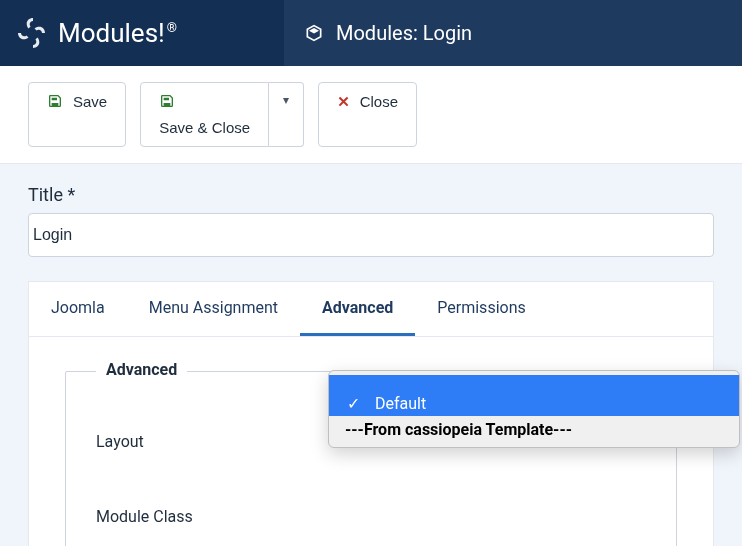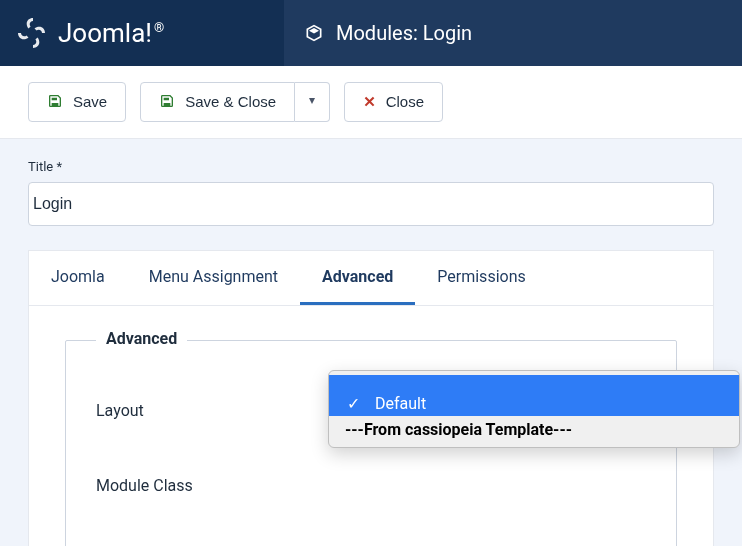--- a/index.html
+++ b/index.html
@@ -51,30 +51,30 @@
     border-radius: 4px;
     padding: 10px 18px;
     font-size: 15px;
     color: #1f2d3d;
     display: inline-flex;
     align-items: flex-start;
     gap: 10px;
     cursor: pointer;
   }
   .btn-group { display: flex; }
-  .btn-group .btn:first-child { border-top-right-radius: 0; border-bottom-right-radius: 0; }
+  .btn-group .btn:first-child { border-top-right-radius: 0; border-bottom-right-radius: 0; flex-direction: column; }
   .btn-group .btn.caret { border-top-left-radius:0; border-bottom-left-radius:0; border-left:0; padding:10px 14px;}
   .icon-save { color: #2f7d32; }
   .icon-close { color: #c0392b; }
   .caret-down { font-size: 12px; color:#4a5568;}
   .content {
     padding: 20px 28px 0 28px;
   }
   .field-label {
-    font-size: 13px;
+    font-size: 18px;
     color: #1f2d3d;
     margin-bottom: 8px;
   }
   .input-text {
     width: 100%;
     border: 1px solid #cdd4df;
     border-radius: 4px;
     padding: 12px 4px;
     font-size: 16px;
     background: #fff;
@@ -171,21 +171,21 @@
   <div class="header-brand">
     <svg width="30" height="30" viewBox="0 0 100 100">
       <g fill="#fff">
         <path d="M50 10c-6 0-11 5-11 11 0 3 1 5 3 7l-7 7c-4-4-6-10-6-16C29 8 38 0 50 0v10z" opacity=".9"></path>
         <path d="M90 50c0-6-5-11-11-11-3 0-5 1-7 3l-7-7c4-4 10-6 16-6 11 0 19 9 19 21h-10z" opacity=".9" transform="translate(-10 0)"></path>
         <path d="M50 90c6 0 11-5 11-11 0-3-1-5-3-7l7-7c4 4 6 10 6 16 0 11-9 19-21 19v-10z" opacity=".9"></path>
         <path d="M10 50c0 6 5 11 11 11 3 0 5-1 7-3l7 7c-4 4-10 6-16 6C8 71 0 62 0 50h10z" opacity=".9"></path>
       </g>
     </svg>
     <span>
-      <span class="brand-main">Joomla!</span><span class="brand-reg">®</span>
+      <span class="brand-main">Modules!</span><span class="brand-reg">®</span>
     </span>
   </div>
   <div class="header-title">
     <svg class="cube-icon" viewBox="0 0 24 24" fill="#fff">
       <path d="M12 2l9 5v10l-9 5-9-5V7l9-5zm0 2.3L5 8v8l7 3.9L19 16V8l-7-3.7zM12 6l6 3.3-6 3.3-6-3.3L12 6z"></path>
     </svg>
     <span>Modules: Login</span>
   </div>
 </div>
 

